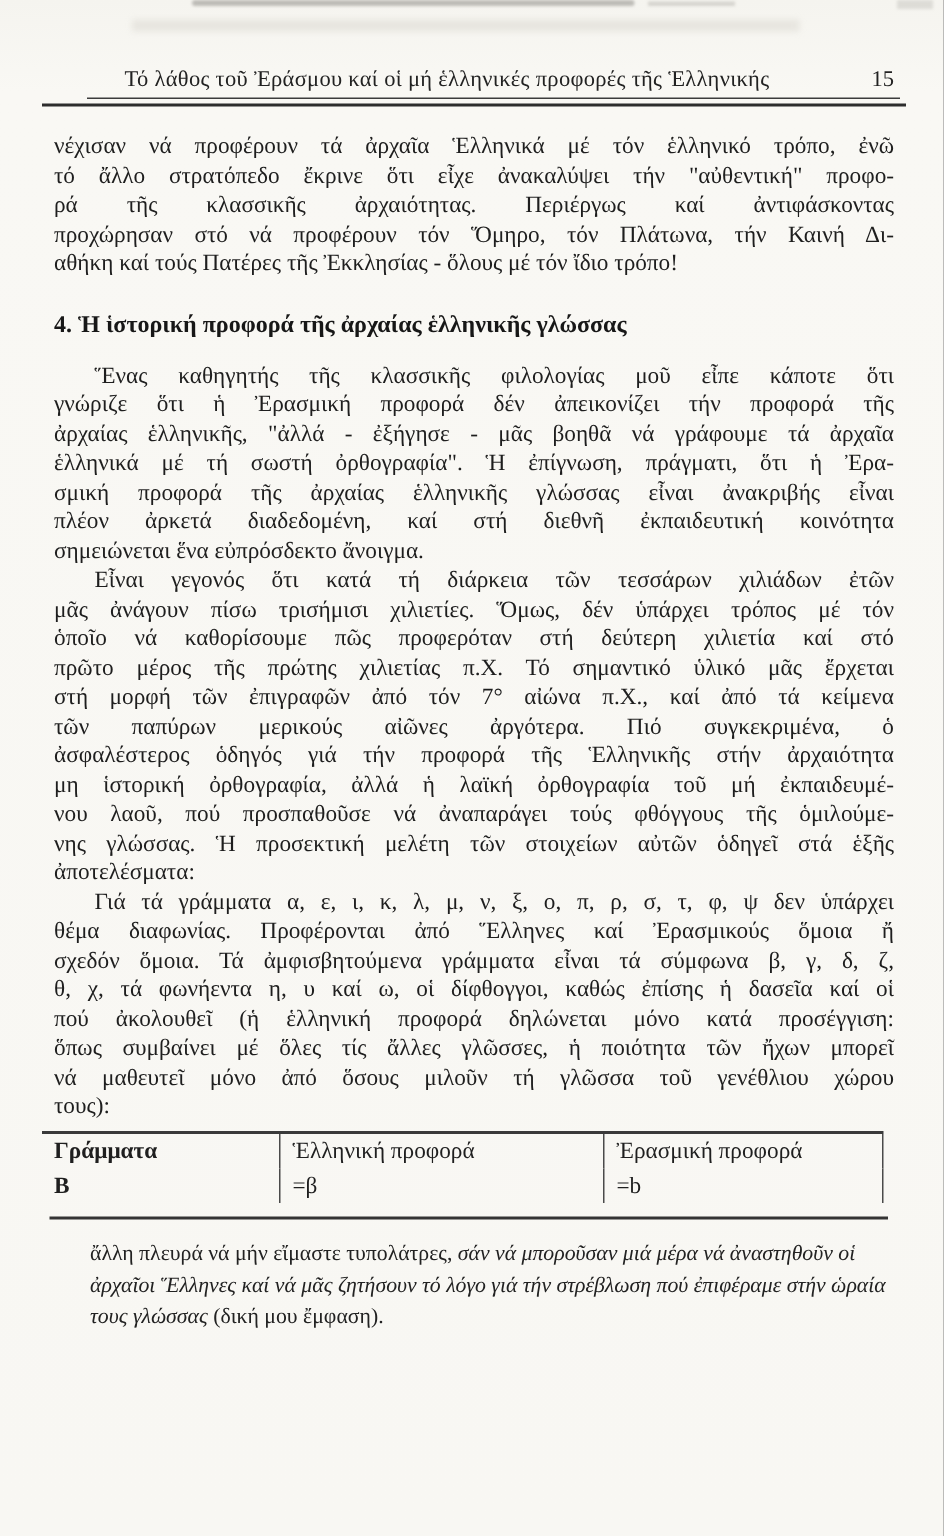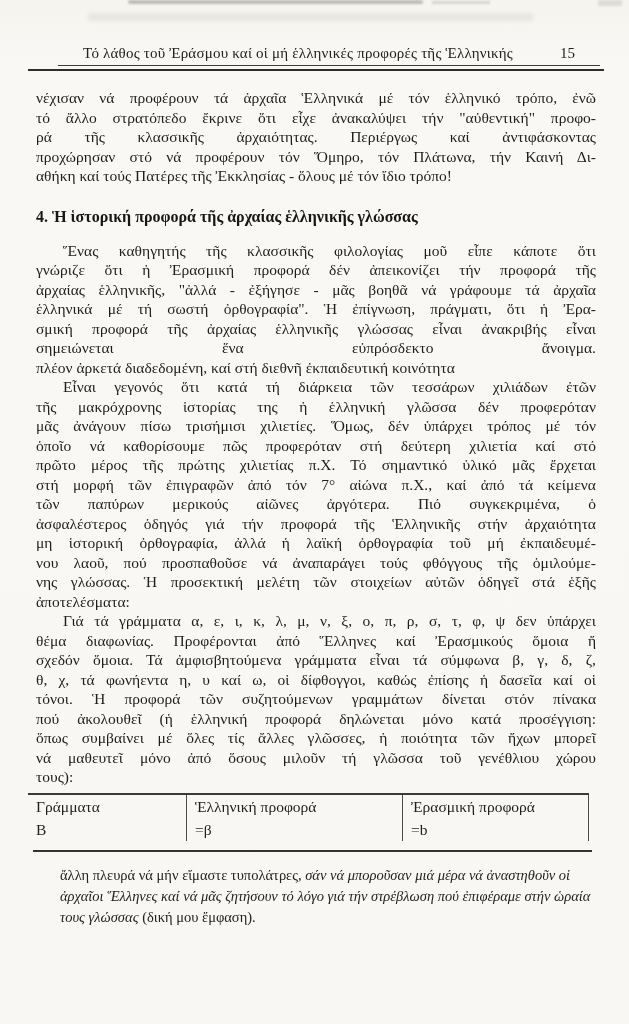--- a/index.html
+++ b/index.html
@@ -18,38 +18,38 @@
   .art-1 { left:128px; top:0;  width:295px; height:4px; background:#8f8d88; opacity:.55; filter:blur(1px); border-radius:2px; }
   .art-2 { left:432px; top:1px; width:58px;  height:3px; background:#a6a49e; opacity:.40; filter:blur(1px); }
   .art-3 { left:88px;  top:13px; width:445px; height:8px; background:#dbd9d2; opacity:.55; filter:blur(2px); }
   .art-4 { left:598px; top:0;  width:24px;  height:6px; background:#b2b0aa; opacity:.35; filter:blur(1px); }
 
   .content { position:absolute; left:36px; top:0; width:560px; }
 
   
   .header-row { margin-top:44px; display:flex; align-items:baseline; font-size:15px; line-height:18px; color:#222; }
   .header-title { flex:1; text-align:center; letter-spacing:.2px; }
-  .header-page  { width:36px; text-align:left; }
+  .header-page  { width:36px; text-align:right; }
   .rule-thin  { height:1px; background:#3c3c3c; margin:3px -4px 0 22px; }
   .rule-thick { height:2px; background:#2d2d2d; margin:3px -8px 0 -8px; }
 
   
   .para { font-size:15.5px; line-height:19.5px; color:#1e1e1e; }
   .line { text-align:justify; text-align-last:justify; }
   .para .line:last-child { text-align-last:left; }
   .para.indented .line:first-child { text-indent:27px; }
   .p1 { margin-top:17px; }
   .section-heading { margin-top:20px; font-size:16px; font-weight:bold; line-height:22px; color:#171717; }
   .p2 { margin-top:13px; }
 
   
   .ptable { margin:6px 0 0 -8px; width:561px; border-top:2px solid #3a3a3a;
             display:grid; grid-template-columns:159px 216px 186px; }
   .ptable .cell { padding:2px 6px 1px 8px; font-size:15.5px; line-height:20px; }
-  .ptable .cell.c1 { border-right:1.5px solid #4a4a4a; }
+  .ptable .cell.c1 { border-right:1.5px solid #4a4a4a;font-weight:bold; }
   .ptable .cell.c2 { border-right:1.5px solid #4a4a4a; }
   .ptable .cell.c3 { border-right:1.5px solid #4a4a4a; }
 
   
   .fn-rule { height:2px; background:#343434; width:559px; margin:9px 0 0 -3px; }
   .footnote { margin-top:13px; font-size:14.5px; line-height:21px; color:#222;margin-left:24px; }
   .fn-italic { font-style:italic; }
 </style>
 </head>
 <body>
@@ -79,45 +79,43 @@
       </div>
 
     <div class="section-heading">4. Ἡ ἱστορική προφορά τῆς ἀρχαίας ἑλληνικῆς γλώσσας</div>
 
     <div class="para p2 indented">
         <div class="line">Ἕνας καθηγητής τῆς κλασσικῆς φιλολογίας μοῦ εἶπε κάποτε ὅτι</div>
         <div class="line">γνώριζε ὅτι ἡ Ἐρασμική προφορά δέν ἀπεικονίζει τήν προφορά τῆς</div>
         <div class="line">ἀρχαίας ἑλληνικῆς, "ἀλλά - ἐξήγησε - μᾶς βοηθᾶ νά γράφουμε τά ἀρχαῖα</div>
         <div class="line">ἑλληνικά μέ τή σωστή ὀρθογραφία". Ἡ ἐπίγνωση, πράγματι, ὅτι ἡ Ἐρα-</div>
         <div class="line">σμική προφορά τῆς ἀρχαίας ἑλληνικῆς γλώσσας εἶναι ἀνακριβής εἶναι</div>
+        <div class="line">πλέον ἀρκετά διαδεδομένη, καί στή διεθνῆ ἐκπαιδευτική κοινότητα</div>
         <div class="line">σημειώνεται ἕνα εὐπρόσδεκτο ἄνοιγμα.</div>
-        <div class="line">πλέον ἀρκετά διαδεδομένη, καί στή διεθνῆ ἐκπαιδευτική κοινότητα</div>
       </div>
 
     <div class="para indented">
         <div class="line">Εἶναι γεγονός ὅτι κατά τή διάρκεια τῶν τεσσάρων χιλιάδων ἐτῶν</div>
-        <div class="line">τῆς μακρόχρονης ἱστορίας της ἡ ἑλληνική γλῶσσα δέν προφερόταν</div>
         <div class="line">μᾶς ἀνάγουν πίσω τρισήμισι χιλιετίες. Ὅμως, δέν ὑπάρχει τρόπος μέ τόν</div>
         <div class="line">ὁποῖο νά καθορίσουμε πῶς προφερόταν στή δεύτερη χιλιετία καί στό</div>
         <div class="line">πρῶτο μέρος τῆς πρώτης χιλιετίας π.Χ. Τό σημαντικό ὑλικό μᾶς ἔρχεται</div>
         <div class="line">στή μορφή τῶν ἐπιγραφῶν ἀπό τόν 7° αἰώνα π.Χ., καί ἀπό τά κείμενα</div>
         <div class="line">τῶν παπύρων μερικούς αἰῶνες ἀργότερα. Πιό συγκεκριμένα, ὁ</div>
         <div class="line">ἀσφαλέστερος ὁδηγός γιά τήν προφορά τῆς Ἑλληνικῆς στήν ἀρχαιότητα</div>
         <div class="line">μη ἱστορική ὀρθογραφία, ἀλλά ἡ λαϊκή ὀρθογραφία τοῦ μή ἐκπαιδευμέ-</div>
         <div class="line">νου λαοῦ, πού προσπαθοῦσε νά ἀναπαράγει τούς φθόγγους τῆς ὁμιλούμε-</div>
         <div class="line">νης γλώσσας. Ἡ προσεκτική μελέτη τῶν στοιχείων αὐτῶν ὁδηγεῖ στά ἑξῆς</div>
         <div class="line">ἀποτελέσματα:</div>
       </div>
 
     <div class="para indented">
         <div class="line">Γιά τά γράμματα α, ε, ι, κ, λ, μ, ν, ξ, ο, π, ρ, σ, τ, φ, ψ δεν ὑπάρχει</div>
         <div class="line">θέμα διαφωνίας. Προφέρονται ἀπό Ἕλληνες καί Ἐρασμικούς ὅμοια ἤ</div>
         <div class="line">σχεδόν ὅμοια. Τά ἀμφισβητούμενα γράμματα εἶναι τά σύμφωνα β, γ, δ, ζ,</div>
         <div class="line">θ, χ, τά φωνήεντα η, υ καί ω, οἱ δίφθογγοι, καθώς ἐπίσης ἡ δασεῖα καί οἱ</div>
-        <div class="line">τόνοι. Ἡ προφορά τῶν συζητούμενων γραμμάτων δίνεται στόν πίνακα</div>
         <div class="line">πού ἀκολουθεῖ (ἡ ἑλληνική προφορά δηλώνεται μόνο κατά προσέγγιση:</div>
         <div class="line">ὅπως συμβαίνει μέ ὅλες τίς ἄλλες γλῶσσες, ἡ ποιότητα τῶν ἤχων μπορεῖ</div>
         <div class="line">νά μαθευτεῖ μόνο ἀπό ὅσους μιλοῦν τή γλῶσσα τοῦ γενέθλιου χώρου</div>
         <div class="line">τους):</div>
       </div>
 
     <div class="ptable">
       <div class="cell c1">Γράμματα</div>
       <div class="cell c2">Ἑλληνική προφορά</div>
       <div class="cell c3">Ἐρασμική προφορά</div>

